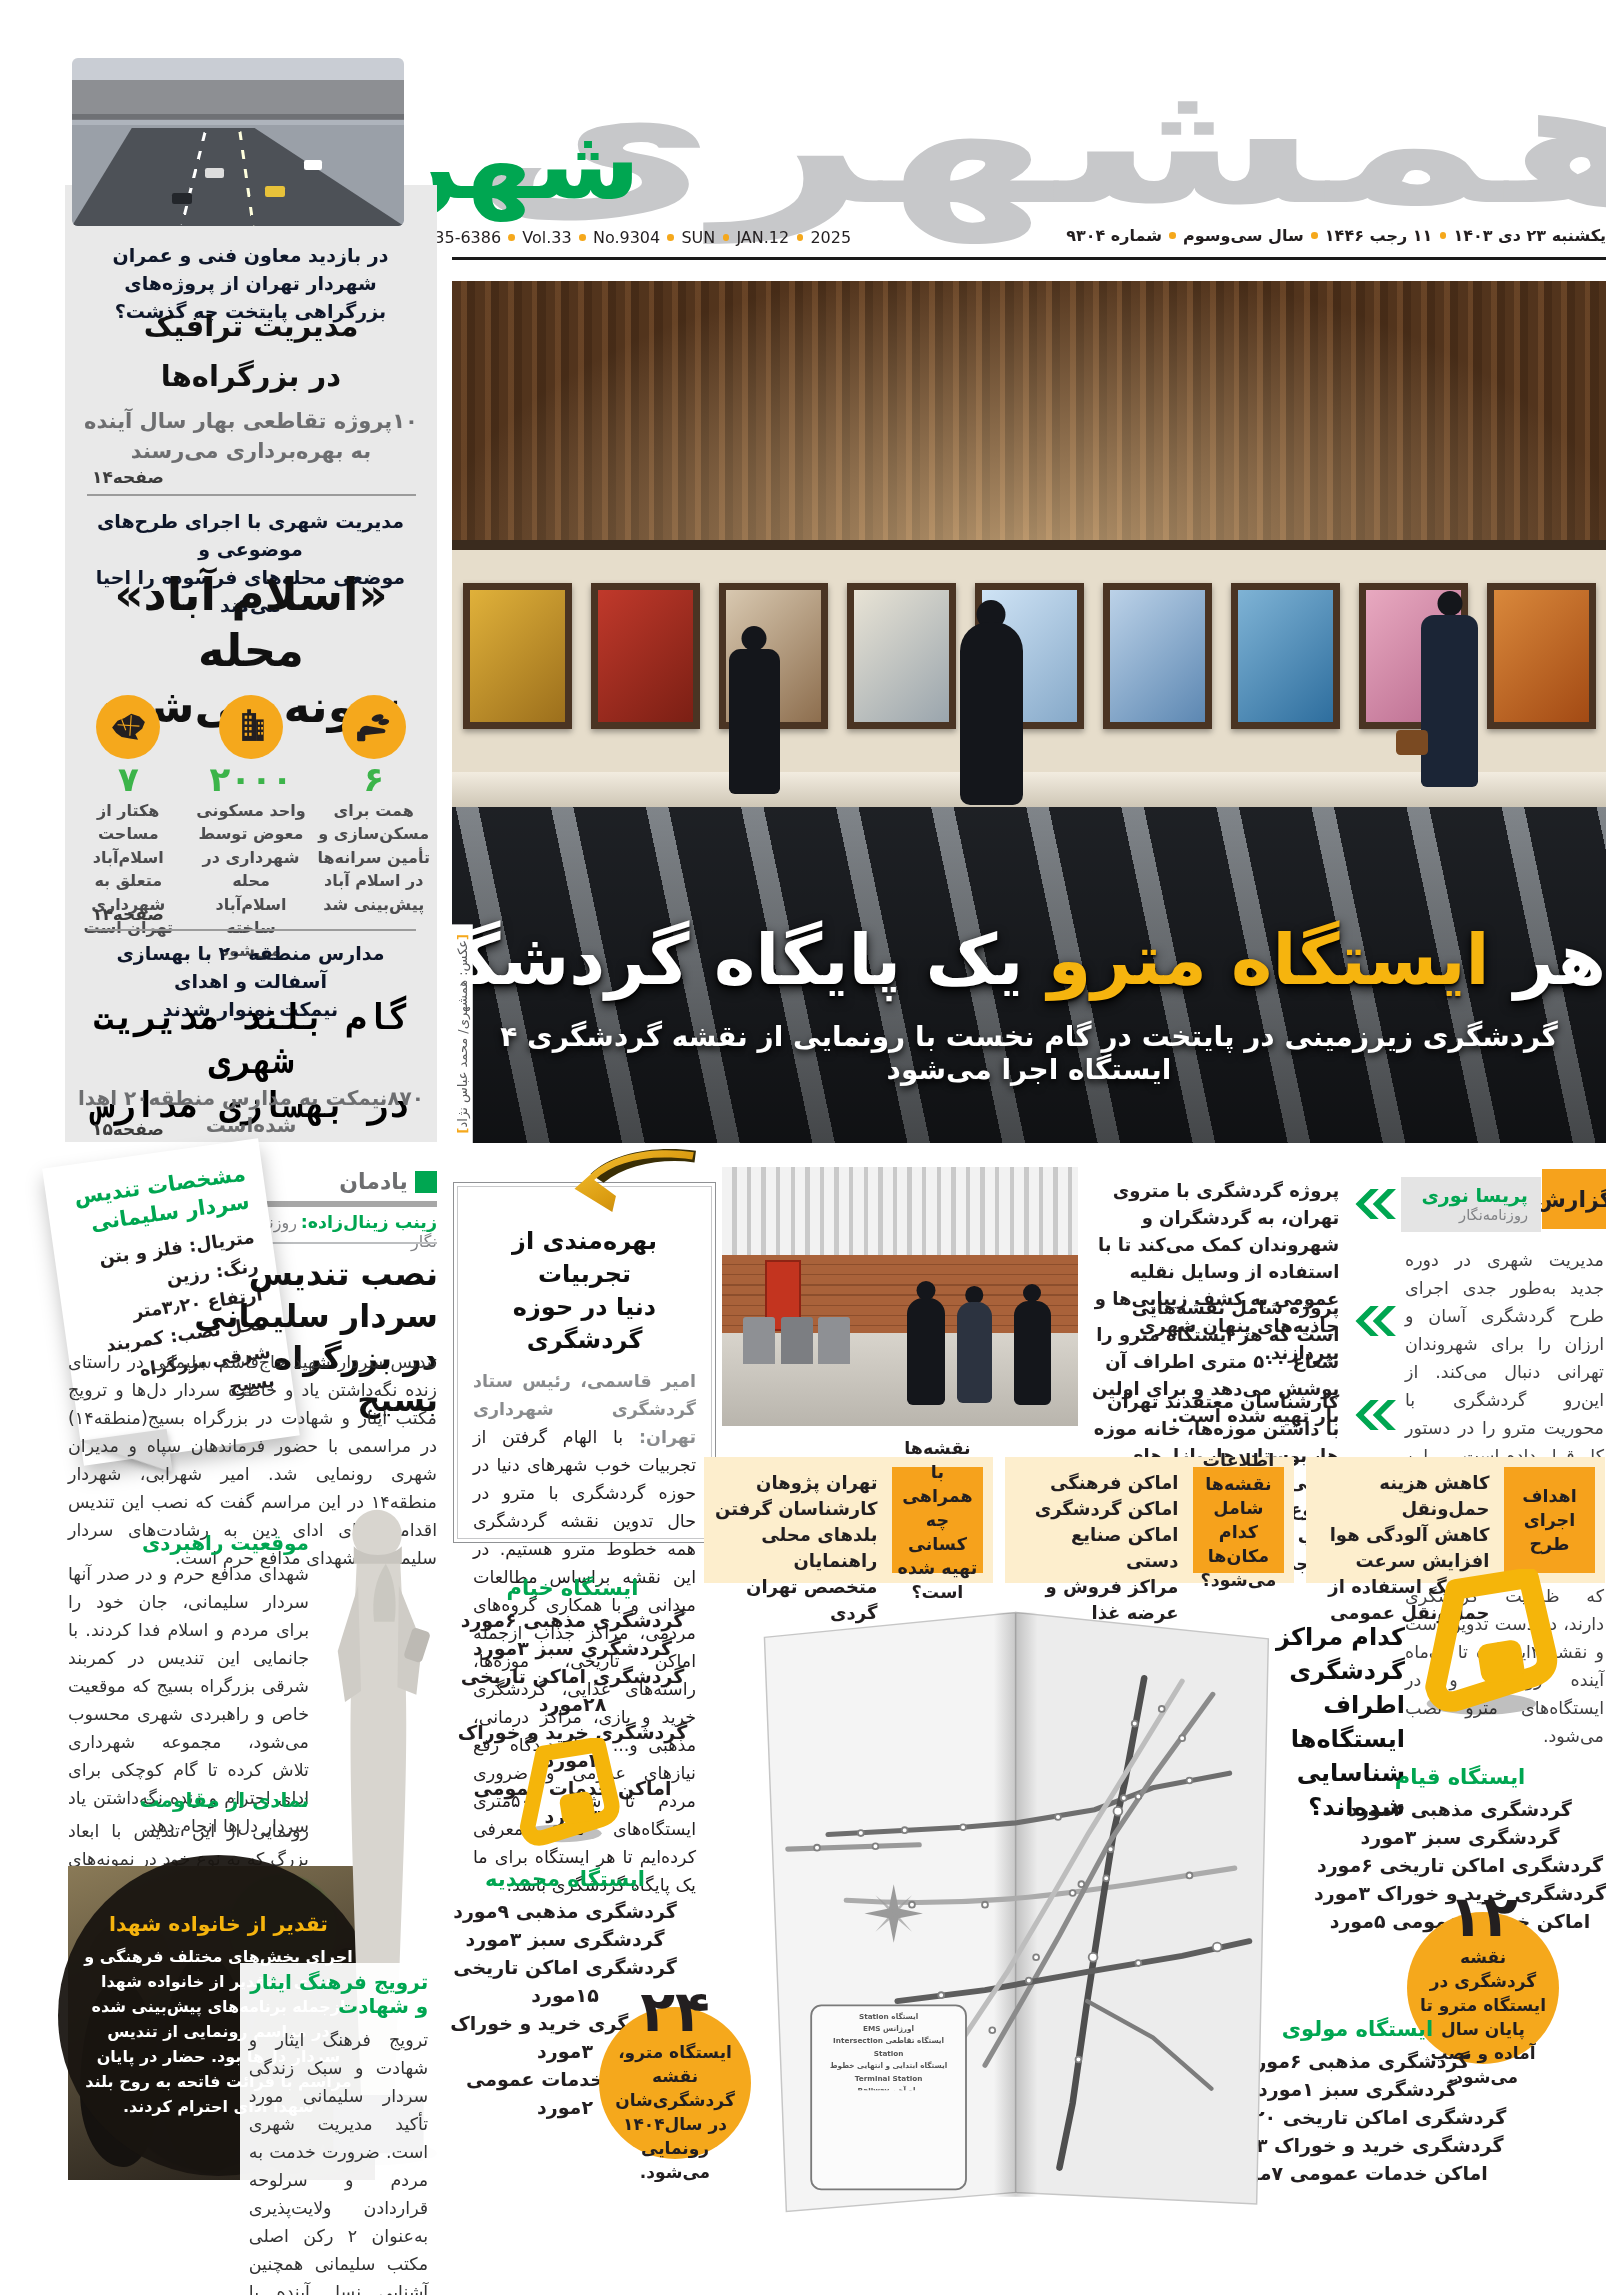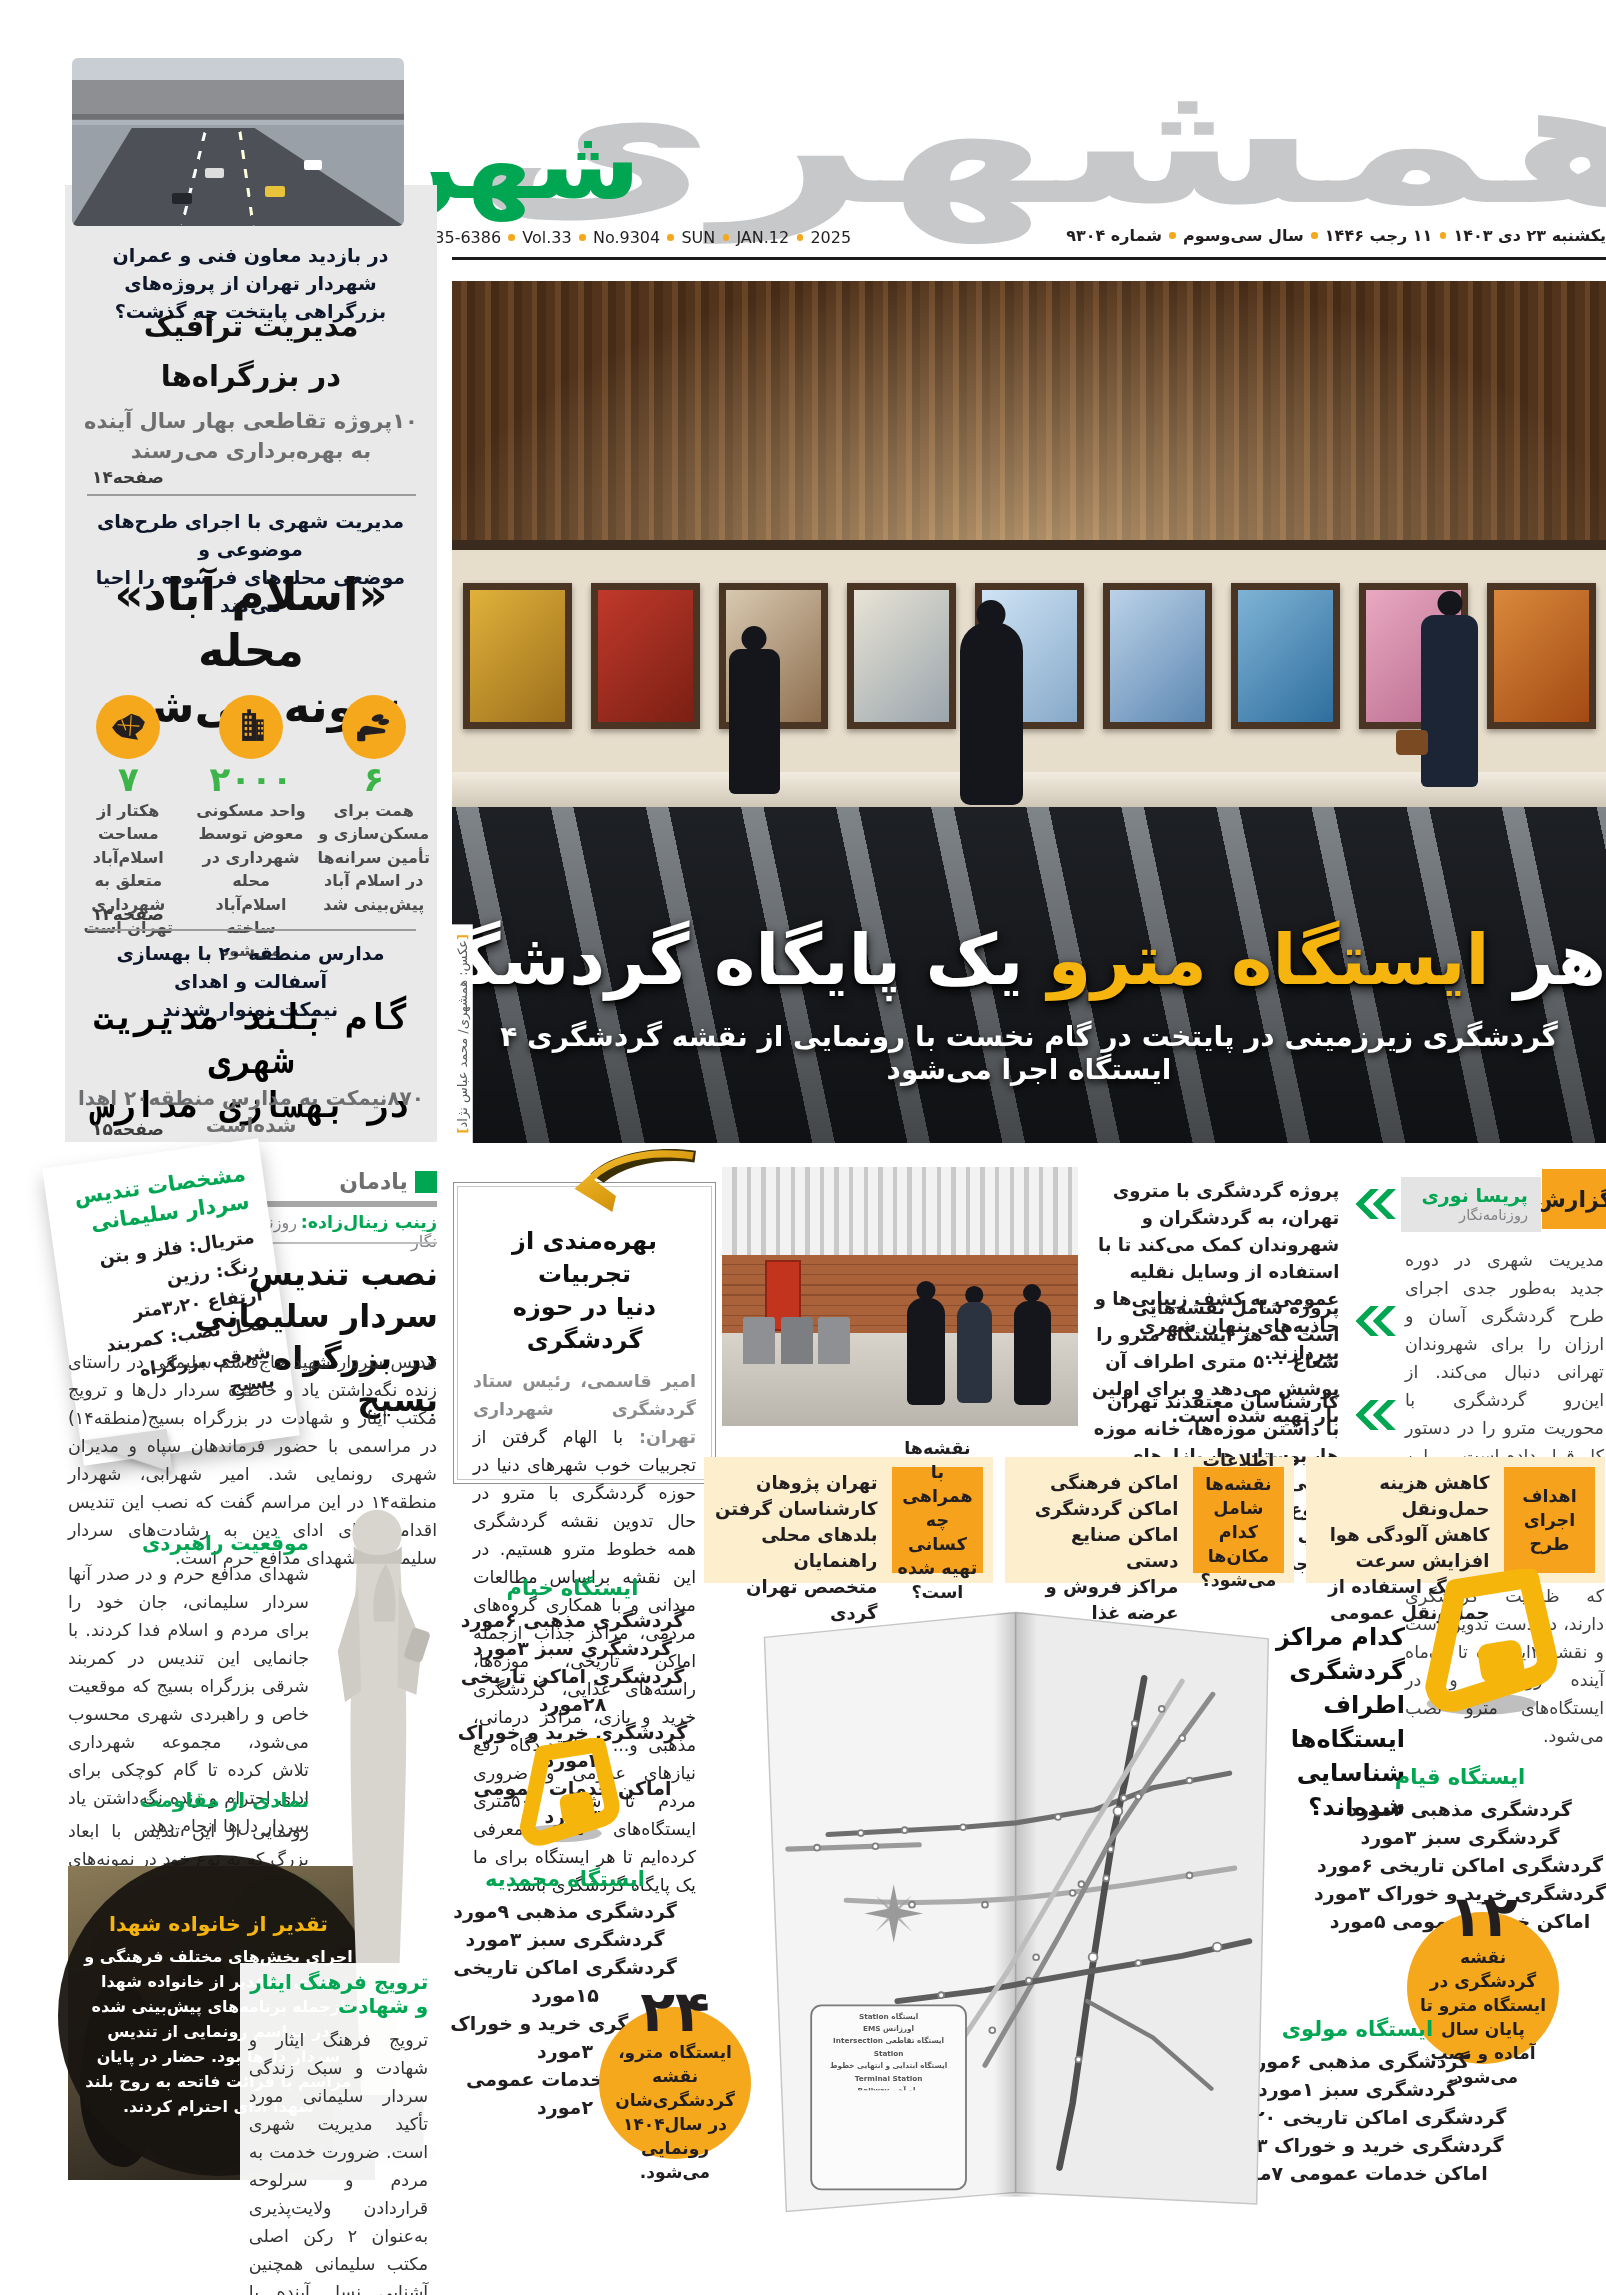--- a/index.html
+++ b/index.html
@@ -372,21 +372,21 @@
       <div class="head" style="width:17.5px;height:17.5px"></div>
         <div class="body" style="top:16px;height:101px;border-radius:14.6px 14.6px 5.8px 5.8px;background:#2c3340"></div>
     </div>
     <div class="person" style="left:82%;top:45%;width:37px;height:121px">
       <div class="head" style="width:18px;height:18px"></div>
         <div class="body" style="top:17px;height:104px;border-radius:14.6px 14.6px 5.8px 5.8px"></div>
     </div>
   </div>
 
   
-  <div class="abs boxart" style="left:454px;top:1182px;width:263px;height:302px;padding:42px 19px 14.6px;box-sizing:border-box">
+  <div class="abs boxart" style="left:454px;top:1182px;width:263px;height:361px;padding:42px 19px 14.6px;box-sizing:border-box">
     <h3 class="ctr"><span>بهره‌مندی از تجربیات</span><br><span>دنیا در حوزه گردشگری</span></h3>
     <p class="bd"><span class="bl">امیر قاسمی، رئیس ستاد گردشگری شهرداری تهران:</span> <span>با الهام گرفتن از تجربیات خوب شهرهای دنیا در حوزه گردشگری با مترو در حال تدوین نقشه گردشگری همه خطوط مترو هستیم. در این نقشه براساس مطالعات میدانی و با همکاری گروه‌های مردمی، مراکز جذاب ازجمله اماکن تاریخی، موزه‌ها، راسته‌های غذایی، گردشگری خرید و بازی، مراکز درمانی، مذهبی و... را از دیدگاه رفع نیازهای عمومی و ضروری مردم تا شعاع ۵۰۰متری ایستگاه‌های مترو معرفی کرده‌ایم تا هر ایستگاه برای ما یک پایگاه گردشگری باشد.</span></p>
   </div>
   
   <svg class="abs" style="left:562px;top:1145px" width="139" height="80" viewBox="0 0 190 110">
     <defs>
         <linearGradient id="gold" x1="0" y1="0" x2="1" y2="1">
           <stop offset="0" stop-color="#f8c433"></stop>
           <stop offset=".55" stop-color="#d99a10"></stop>
           <stop offset="1" stop-color="#a66e08"></stop>

